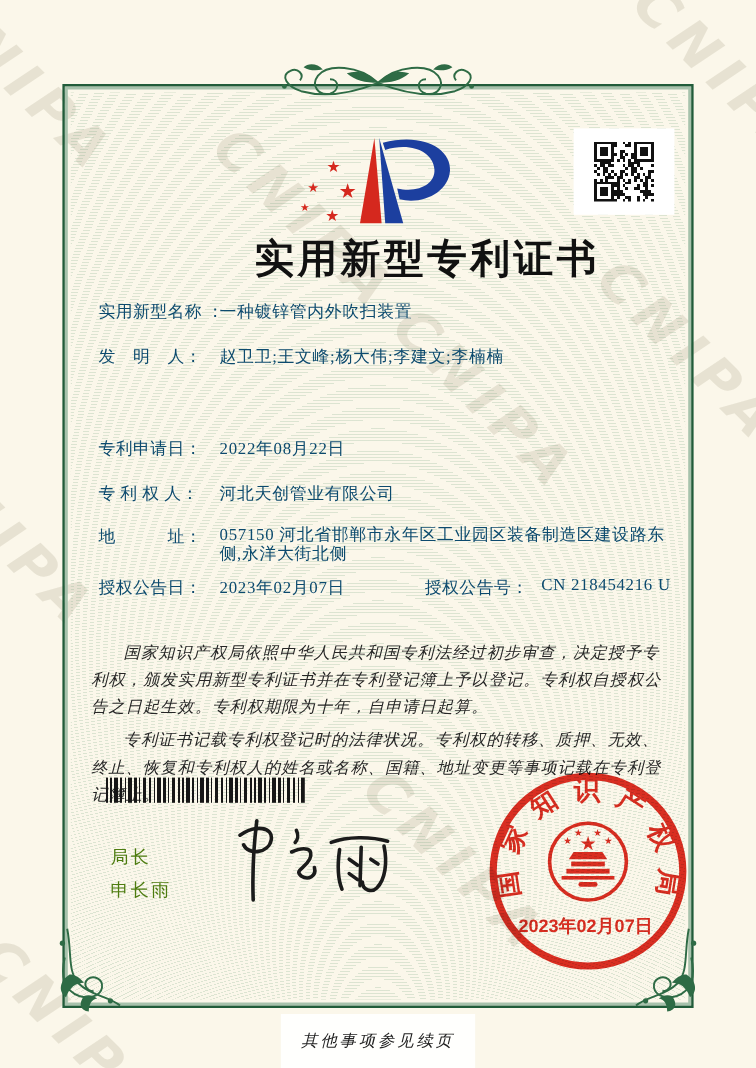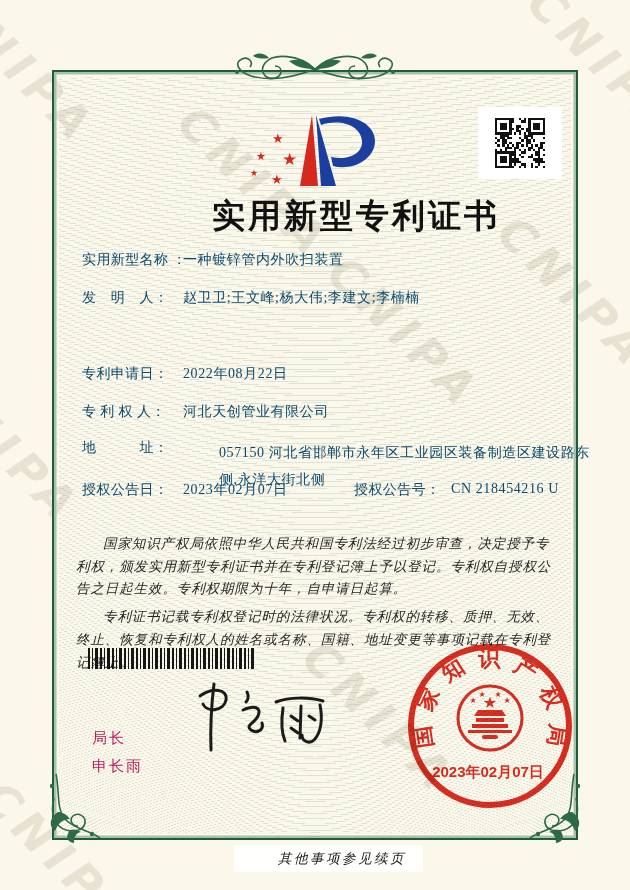--- a/index.html
+++ b/index.html
@@ -32,49 +32,49 @@
   .title{position:absolute;z-index:4;left:52px;top:194px;width:526px;
          text-align:center;font-size:33px;font-weight:700;letter-spacing:3px;
          color:#111;padding-left:41px;}
 
   
   .row{position:absolute;z-index:4;left:82px;font-size:14px;color:#0c4a6e;
        white-space:nowrap;letter-spacing:0.4px;}
   .flabel{display:inline-block;width:101px;white-space:nowrap;vertical-align:top;}
   .fvalue{letter-spacing:0.6px;}
   .row.addr{white-space:normal;}
-  .row.addr .fvalue{display:inline-block;width:372px;line-height:27px;vertical-align:top;margin-left:36px;}
+  .row.addr .fvalue{display:inline-block;width:372px;line-height:16px;vertical-align:top;}
   .grant-no{position:absolute;left:236px;top:0;white-space:nowrap;margin-left:36px;}
   .grant-no .flabel{width:97px;}
 
   
   .body-text{position:absolute;z-index:4;left:76px;top:513px;width:478px;
              font-size:13.5px;line-height:22.7px;letter-spacing:0.9px;
              font-style:italic;color:#262626;margin-top:20px;}
   .body-text p{margin:0 0 5px 0;text-indent:2em;}
 
   
   .barcode{position:absolute;z-index:4;left:88px;top:648px;width:166px;height:21px;
            background:repeating-linear-gradient(90deg,
              #161616 0 2px, transparent 2px 4px,
              #161616 4px 5px, transparent 5px 7px,
              #161616 7px 10px, transparent 10px 12px);}
   .signer{position:absolute;z-index:4;left:92px;font-size:15px;
-          font-family:"Liberation Sans","DejaVu Sans",sans-serif;color:#be185d;
-          letter-spacing:2px;margin-top:24px;}
+          font-family:"Liberation Sans","DejaVu Sans",sans-serif;color:#4d7c0f;
+          letter-spacing:2px;}
   .autograph{position:absolute;z-index:4;left:183px;top:678px;}
 
   .seal{position:absolute;z-index:5;left:404px;top:640px;width:172px;height:172px;
         mix-blend-mode:multiply;opacity:0.95;}
 
   .page-num{position:absolute;z-index:4;left:52px;top:812px;width:526px;
             text-align:center;font-size:12.5px;letter-spacing:1px;color:#222;}
-  .note-band{position:absolute;z-index:4;left:234px;top:845px;width:162px;height:27px;
+  .note-band{position:absolute;z-index:4;left:234px;top:845px;width:162px;height:45px;
              background:rgba(255,255,255,0.9);display:flex;align-items:center;
-             justify-content:center;padding-left:27px;}
+             justify-content:center;}
   .note-band span{font-size:13.5px;font-style:italic;letter-spacing:2.5px;color:#222;}
 </style>
 </head>
 <body>
 
 <div class="page">
 
   <span class="wm" style="left:-30px;top:-20px">CNIPA</span>
   <span class="wm" style="left:205px;top:95px">CNIPA</span>
   <span class="wm" style="left:525px;top:205px">CNIPA</span>

